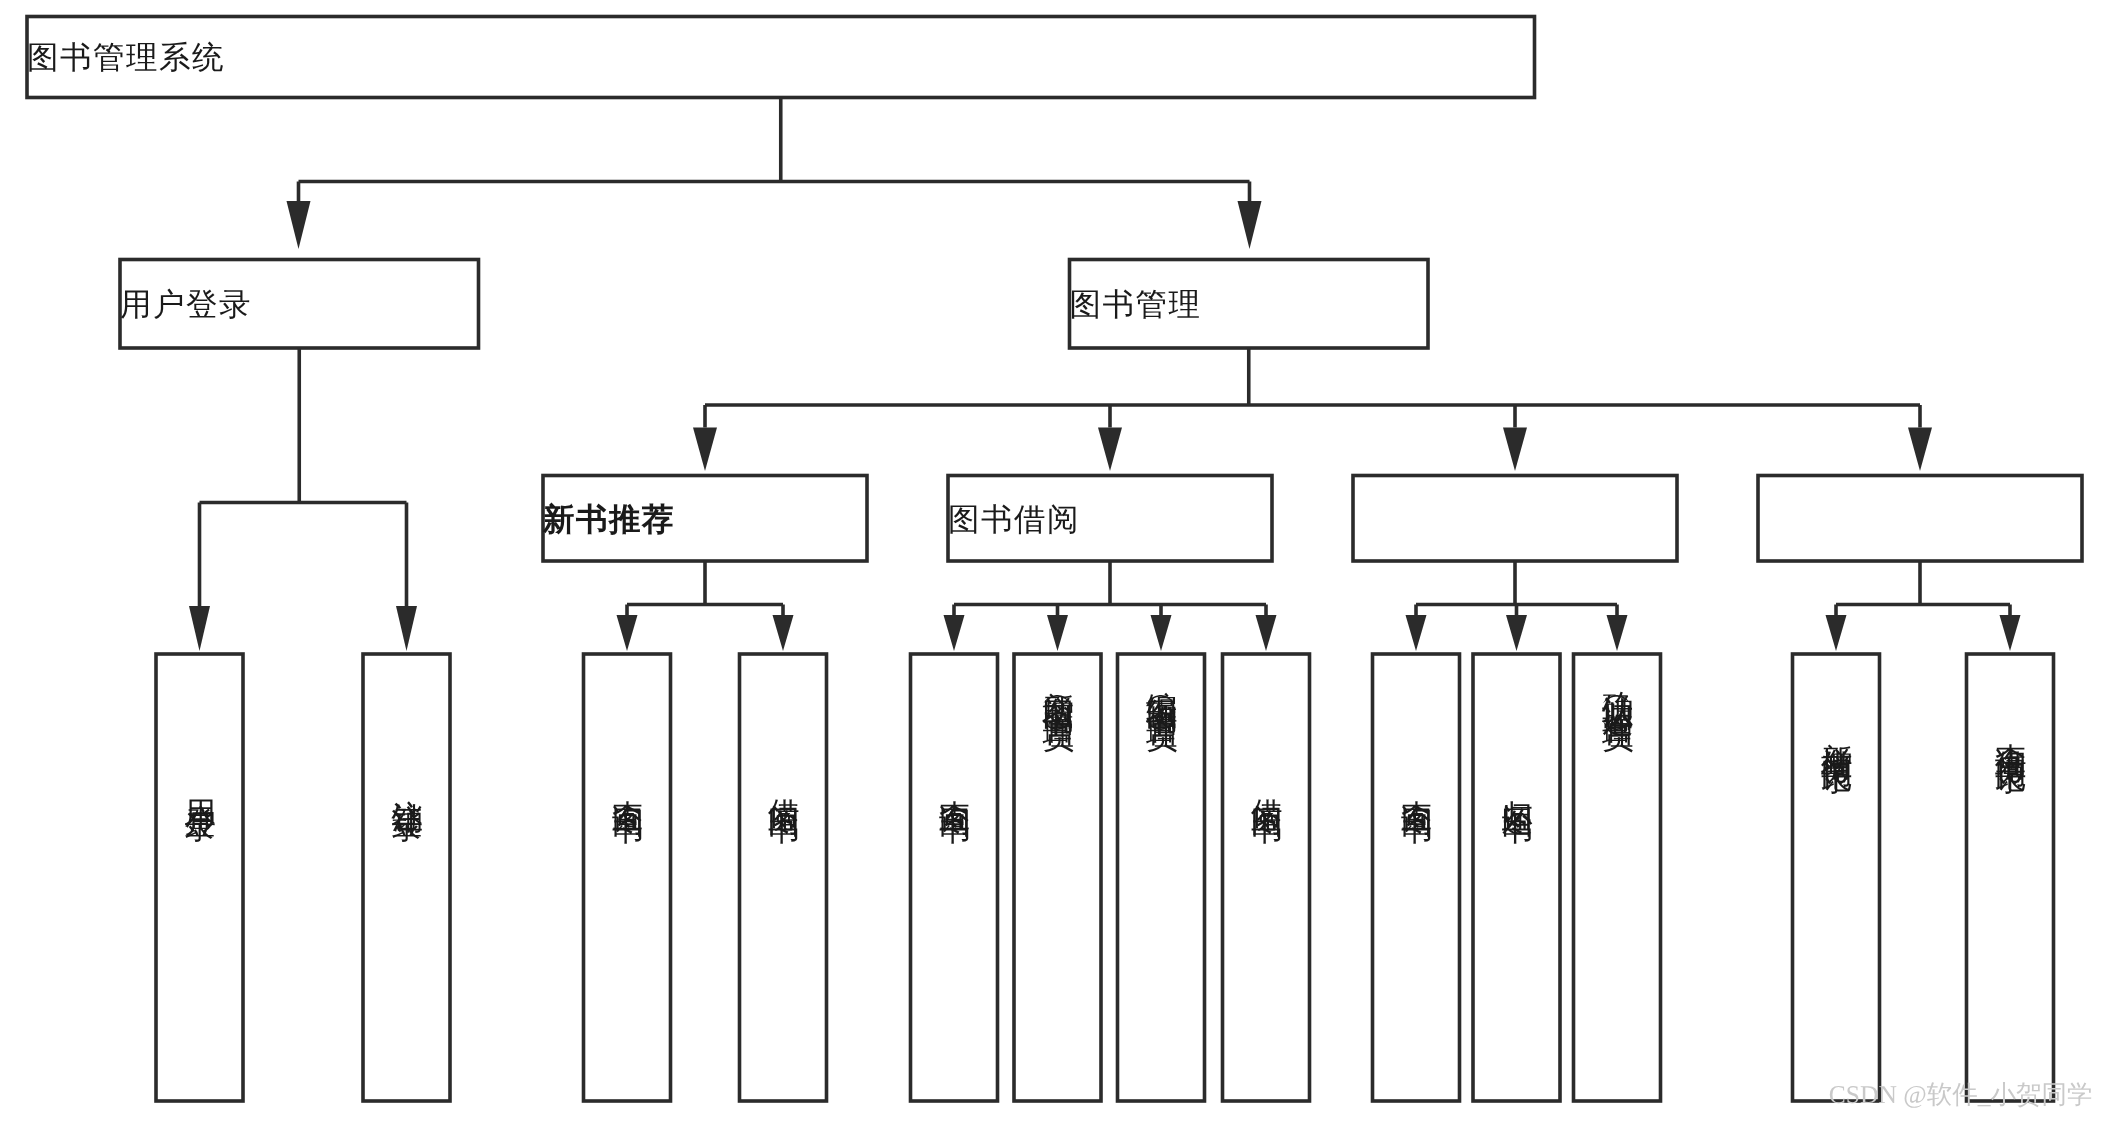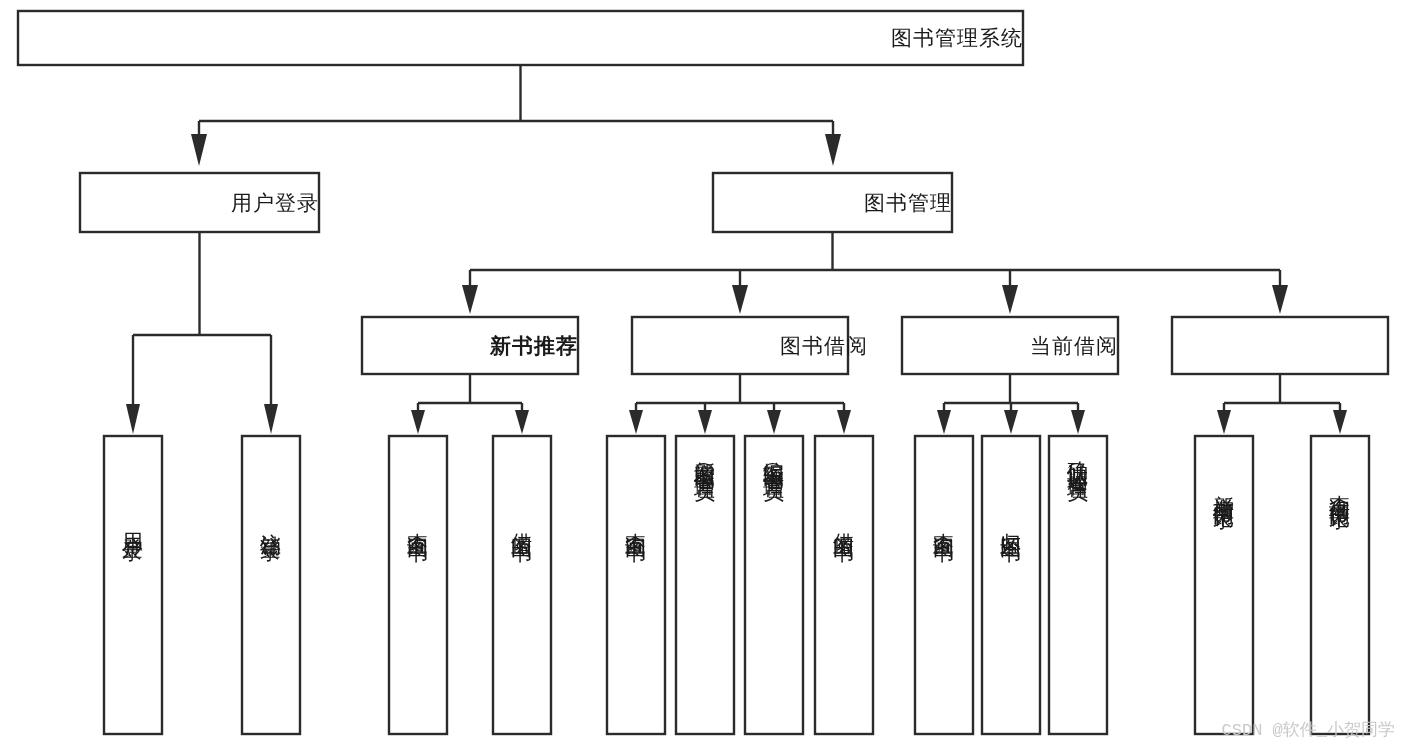--- a/index.html
+++ b/index.html
@@ -38,21 +38,21 @@
     stroke-linecap: butt;
   }
   .arrow-head {
     fill: #2b2b2b;
     stroke: none;
   }
   .watermark-text {
     position: absolute;
     right: 10px;
     bottom: 6px;
-    font-family: Liberation Mono, monospace;
+    font-family: Liberation Serif, serif;
     font-size: 17px;
     color: #c9c9c9;
     white-space: nowrap;
     pointer-events: none;
     user-select: none;
   }
   .vlabel-wrap {
     position: absolute;
     display: flex;
     align-items: flex-start;
@@ -65,21 +65,21 @@
     font-size: 21px;
     line-height: 1.0;
     color: #1a1a1a;
     letter-spacing: 3px;
     white-space: nowrap;
   }
   .hlabel-wrap {
     position: absolute;
     display: flex;
     align-items: center;
-    justify-content: flex-end;
+    justify-content: flex-start;
     pointer-events: none;
   }
   .hlabel-wrap span {
     font-size: 21px;
     color: #1a1a1a;
     letter-spacing: 1px;
     white-space: nowrap;
   }
 </style>
 </head>
@@ -185,25 +185,22 @@
   <div class="hlabel-wrap" style="left:80px; top:173px; width:239px; height:59px;">
     <span>用户登录</span>
   </div>
   <div class="hlabel-wrap" style="left:713px; top:173px; width:239px; height:59px;">
     <span>图书管理</span>
   </div>
 
   <div class="hlabel-wrap" style="left:362px; top:317px; width:216px; height:57px;font-weight:bold;">
     <span>新书推荐</span>
   </div>
-  <div class="hlabel-wrap" style="left:632px; top:317px; width:216px; height:57px;padding-left:20px;">
+  <div class="hlabel-wrap" style="left:632px; top:317px; width:216px; height:57px;">
     <span>图书借阅</span>
-  </div>
-  <div class="hlabel-wrap" style="left:902px; top:317px; width:216px; height:57px;">
-    <span>当前借阅</span>
   </div>
 
   <div class="vlabel-wrap" style="left:104px; top:516px; width:58px; height:218px;">
     <span>用户登录</span>
   </div>
   <div class="vlabel-wrap" style="left:242px; top:516px; width:58px; height:218px;">
     <span>注销登录</span>
   </div>
 
   <div class="vlabel-wrap" style="left:389px; top:516px; width:58px; height:218px;">

